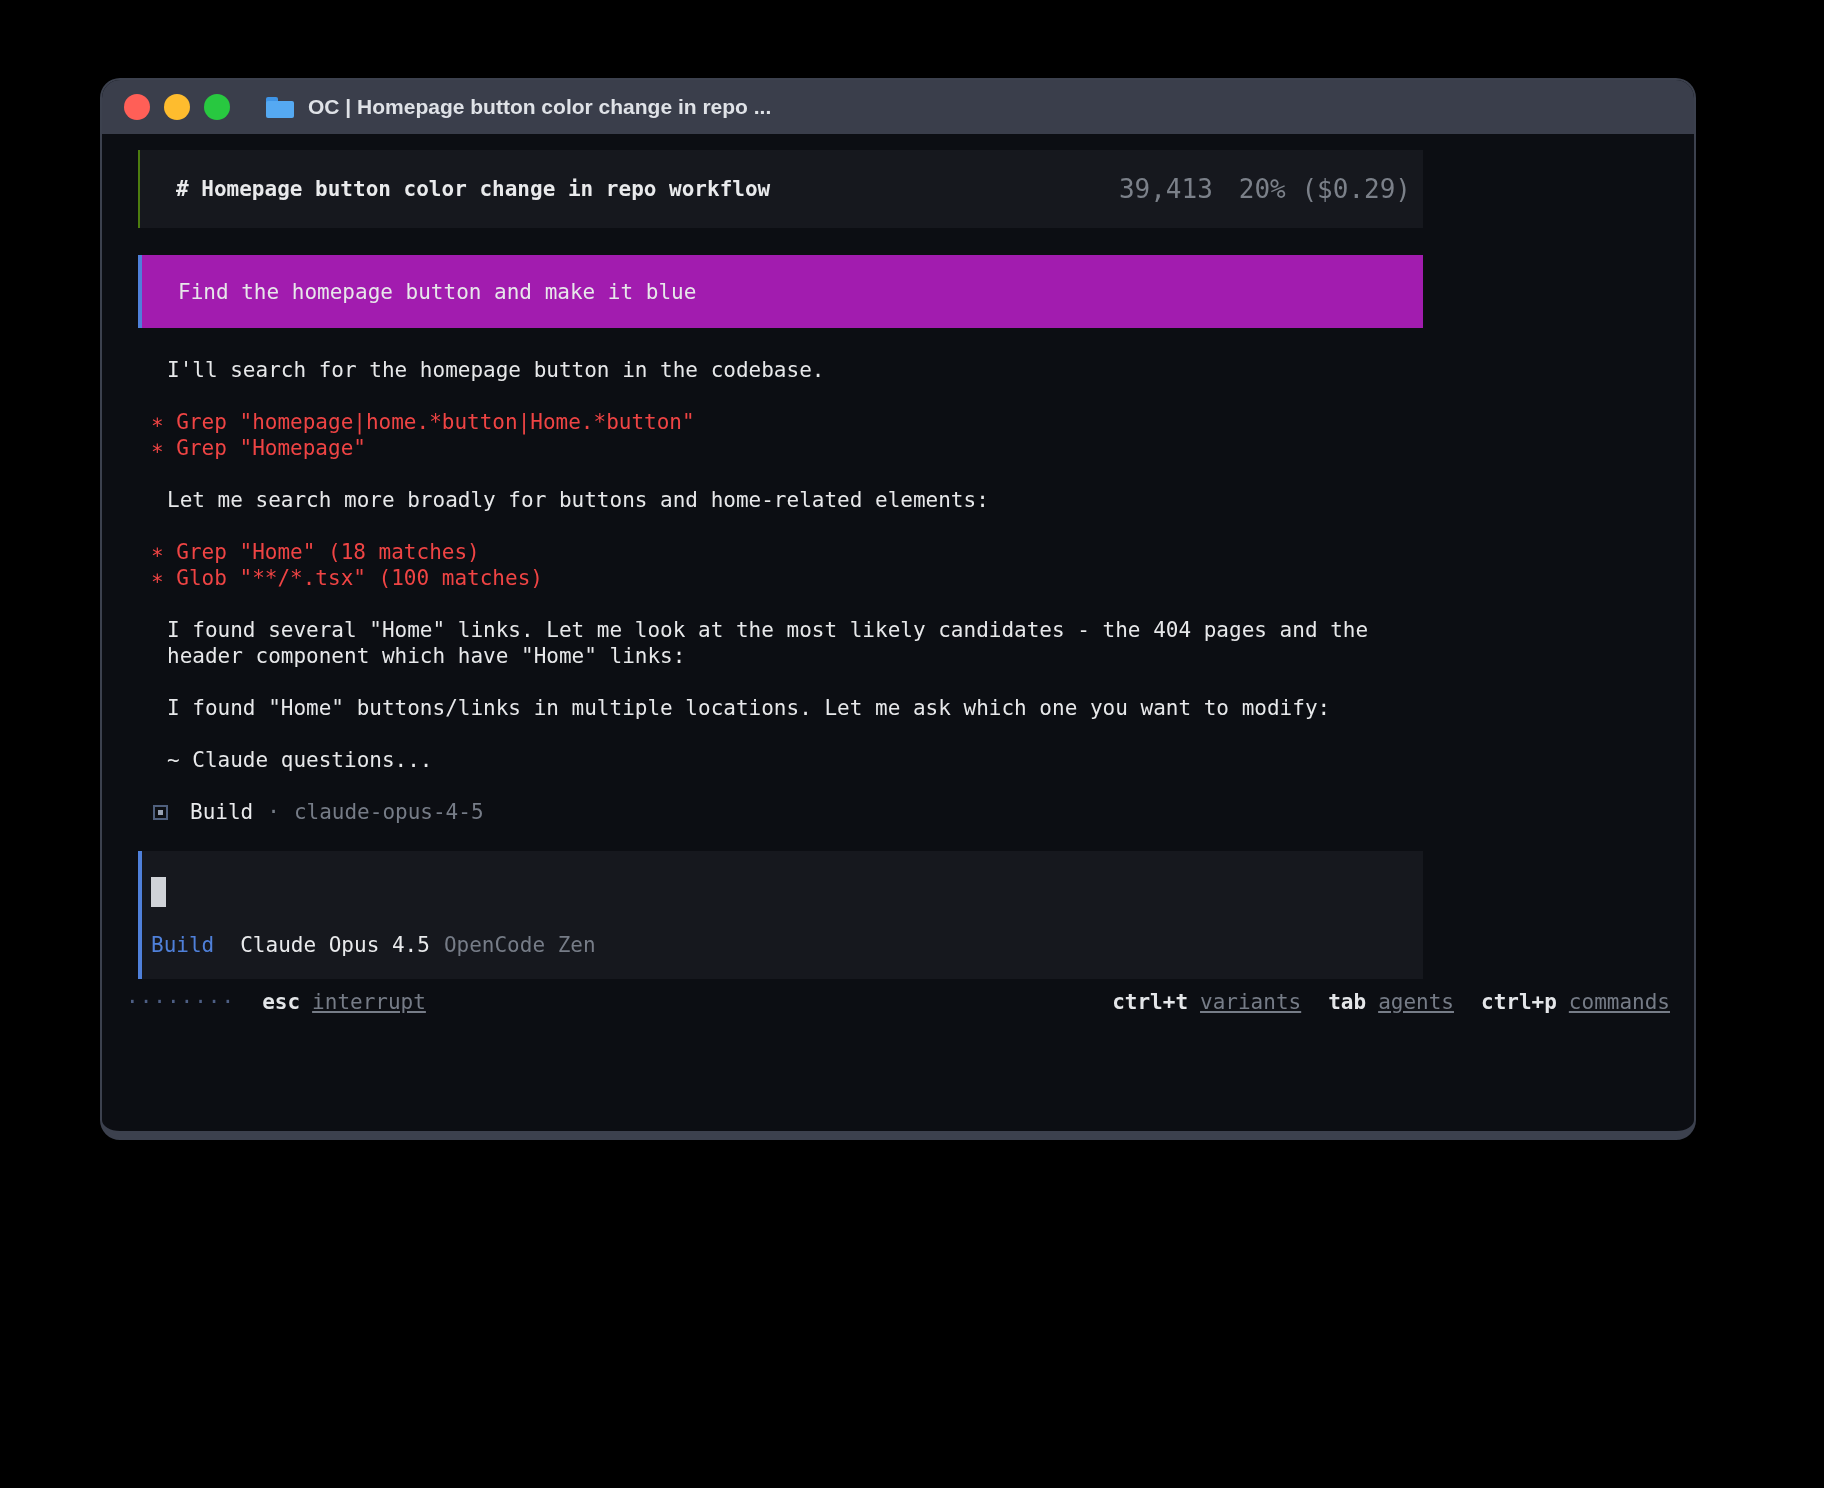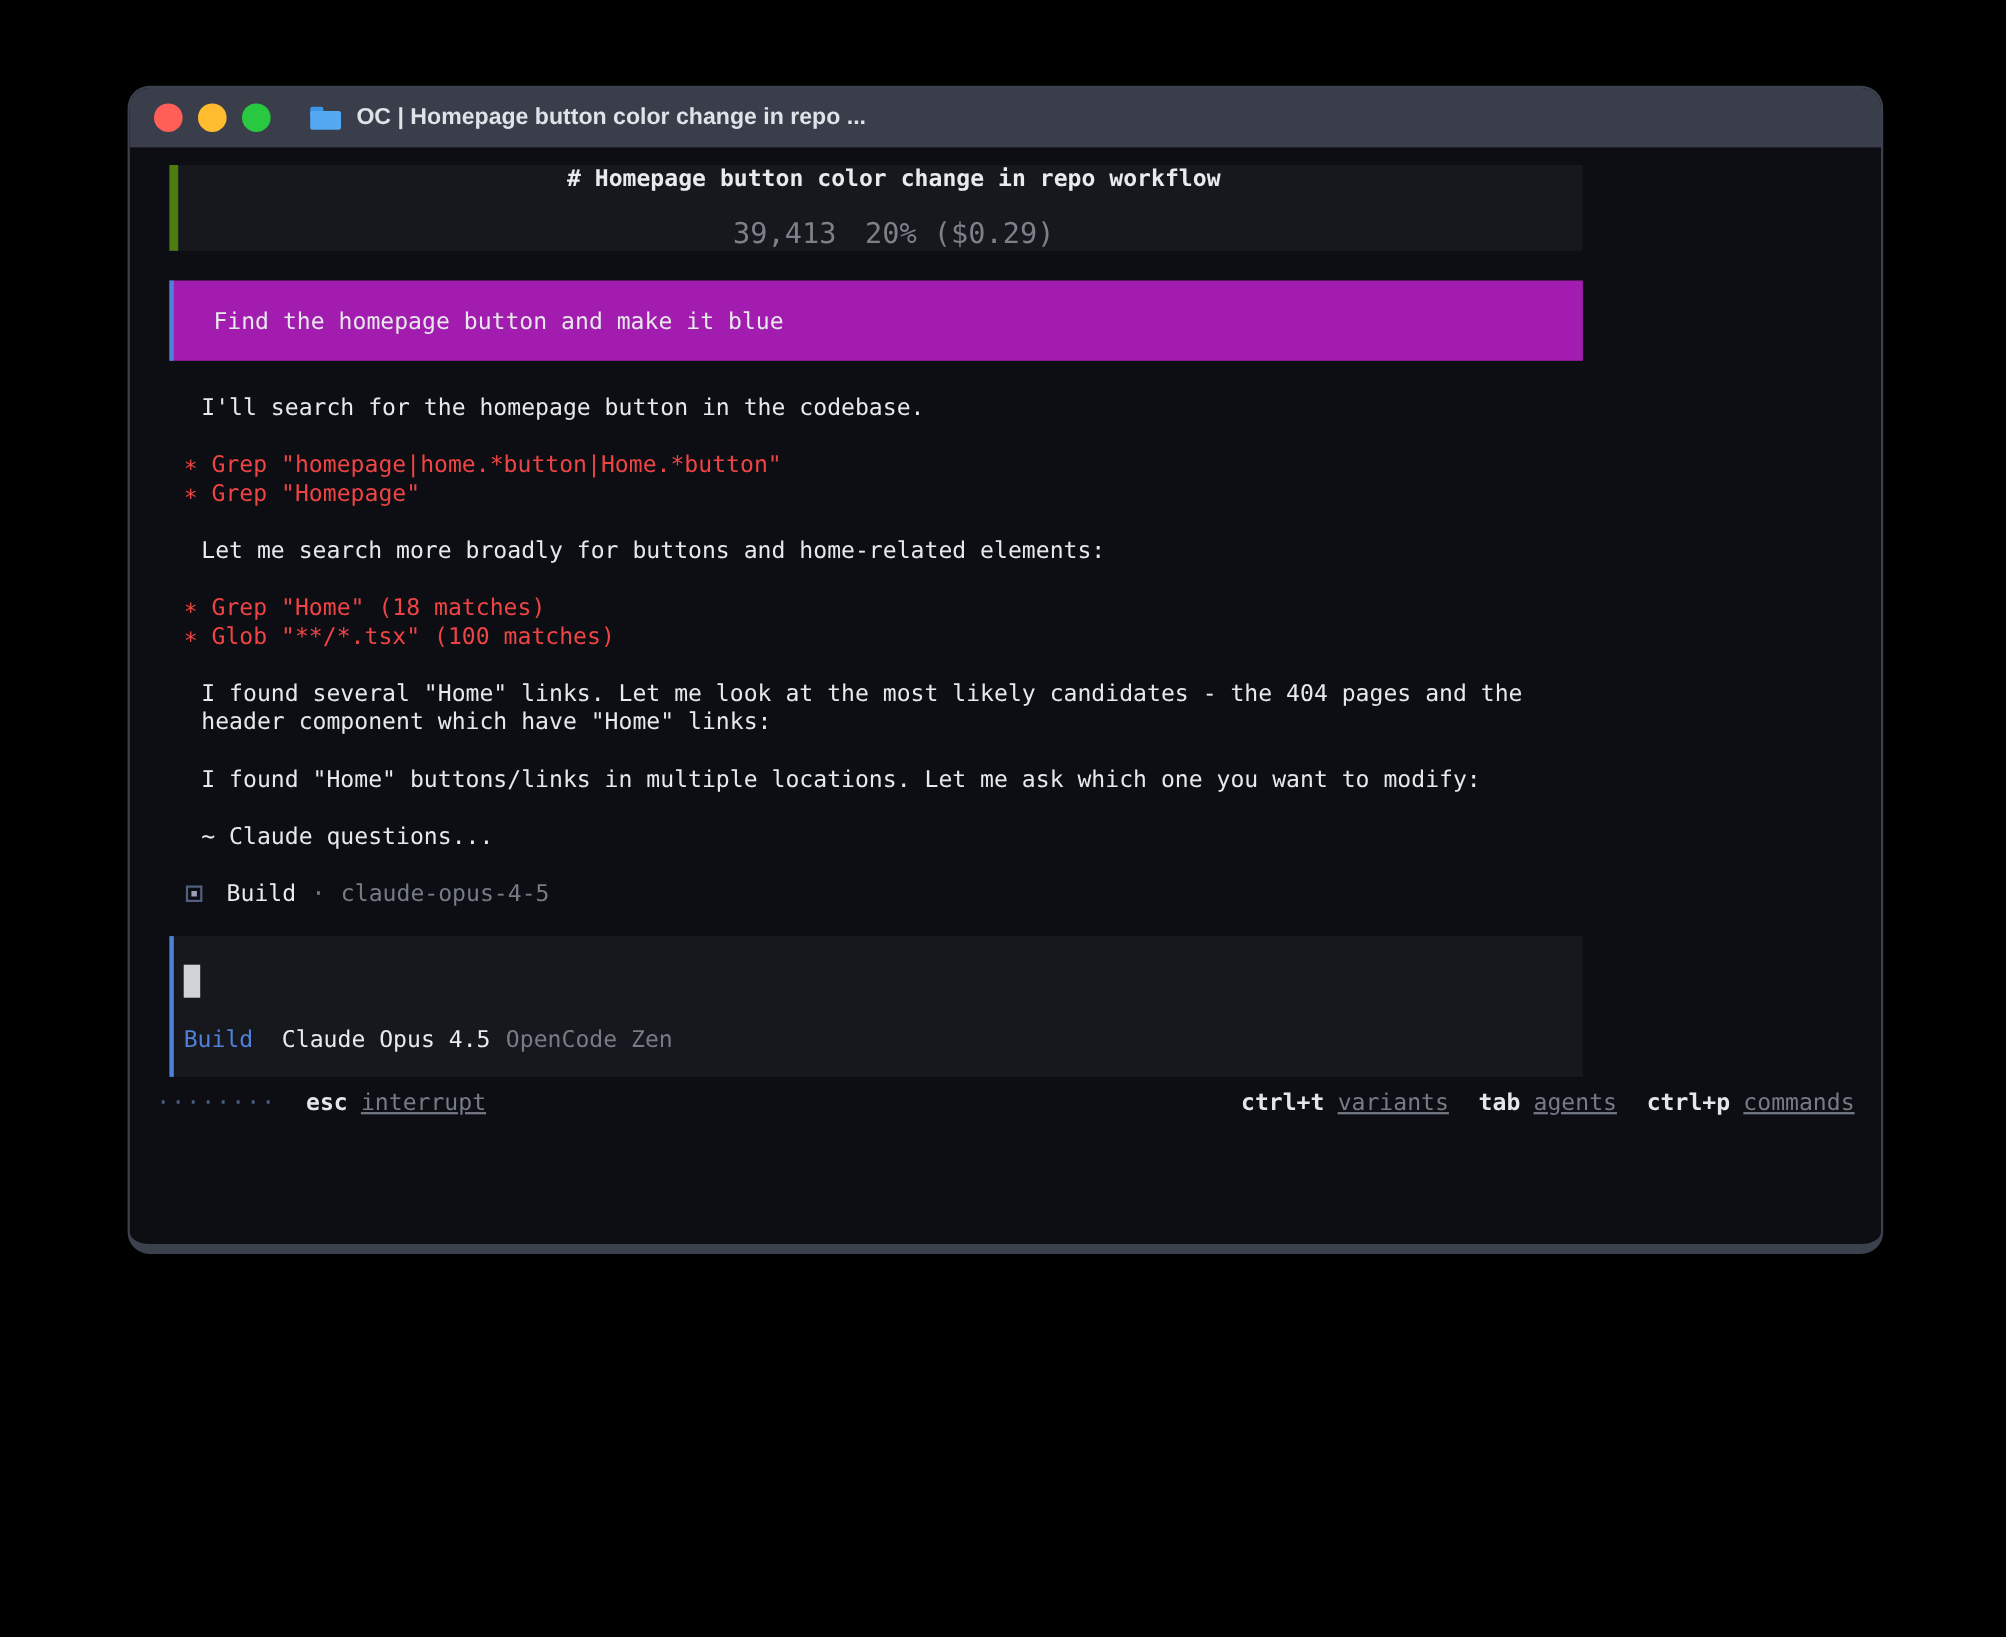--- a/index.html
+++ b/index.html
@@ -6,21 +6,21 @@
   html, body { margin: 0; padding: 0; }
   body {
     width: 1824px; height: 1488px;
     background: #000000;
     position: relative;
     font-family: "DejaVu Sans Mono", monospace;
   }
 
   
   .window {
-    position: absolute; left: 116px; top: 78px;
+    position: absolute; left: 100px; top: 78px;
     width: 1596px; height: 1062px;
     background: #0c0e13;
     border: 2px solid #3c414e;
     border-bottom-width: 9px;
     border-radius: 20px;
     overflow: hidden;
   }
 
   
   .titlebar {
@@ -53,25 +53,24 @@
   .content {
     padding: 16px 36px 0 36px;
     font-size: 21px;
     color: #e7e8ea;
   }
   .column { width: 1285px; }
 
   .session-header {
     width: 1285px; height: 78px;
     background: #16181e;
-    border-left: 8px solid #4d7c0f;
+    border-left: 2px solid #4d7c0f;
     display: flex; align-items: center; justify-content: space-between;
     padding: 0 12px 0 36px;
     margin-bottom: 27px;
-    flex-direction: column;
   }
   .sh-title { font-weight: bold; font-size: 21px; color: #e9eaec; white-space: pre; }
   .sh-stats { display: flex; gap: 26px; color: #7b8089; font-size: 26px; white-space: pre; }
 
   .user-msg {
     width: 1285px; height: 73px;
     background: #a21caf;
     border-left: 4px solid #4f80da;
     display: flex; align-items: center;
     padding: 0 36px;

